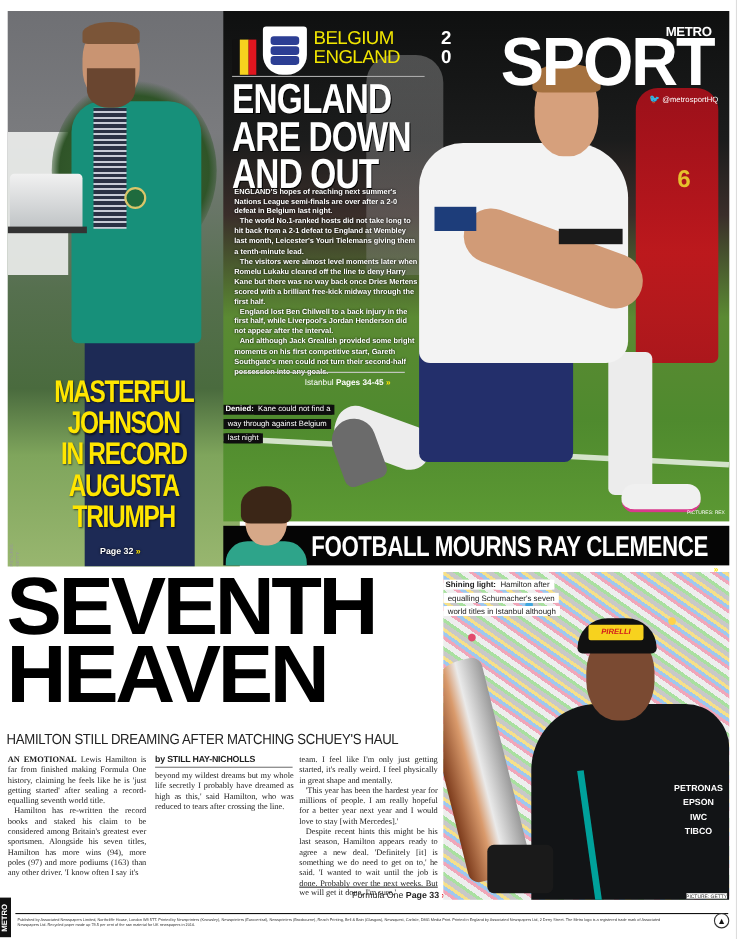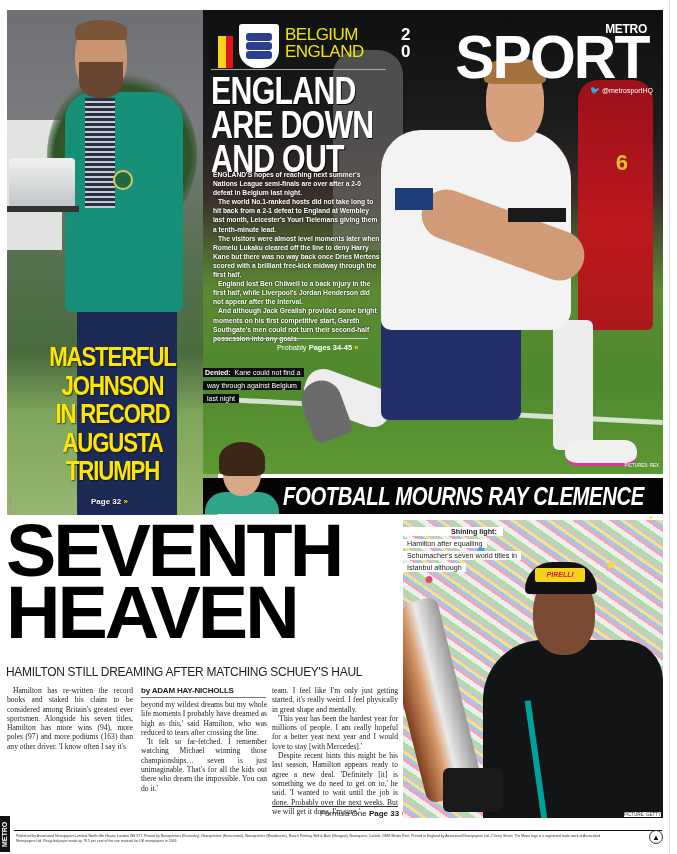--- a/index.html
+++ b/index.html
@@ -87,21 +87,21 @@
 
   .sport-masthead { position:absolute; right:8px; top:10px; width:205px; height:80px; }
   .sport-masthead .metro { position:absolute; right:8px; top:2px; font-family:"Liberation Sans", sans-serif; font-weight:900; font-size:12px; color:#fff; letter-spacing:-.3px; }
   .sport-masthead .sport { position:absolute; right:6px; top:6px; font-family:"Liberation Sans", sans-serif; font-weight:900; font-size:62px; line-height:62px; color:#fff; letter-spacing:-2px; transform: scaleX(0.95); transform-origin: right top; }
   .twitter { position:absolute; right:10px; top:76px; font-size:7px; color:#fff; }
   .twitter .bird { color:#fff; font-size:8px; margin-right:2px; }
   .pic-credit-1 { position:absolute; right:4px; top:453px; font-size:4.5px; color:#fff; }
 
   
   .clemence {
-    position:absolute; left:203px; top:478px; width:460px; height:36px; background:#050505;font-style:italic;
+    position:absolute; left:203px; top:478px; width:460px; height:36px; background:#050505;
   }
   .clemence .portrait { position:absolute; left:2px; top:-40px; width:74px; height:76px; overflow:hidden; }
   .clemence .portrait .face { position:absolute; left:18px; top:10px; width:38px; height:48px; border-radius:45%; background:#d6a888; }
   .clemence .portrait .hair { position:absolute; left:14px; top:4px; width:46px; height:34px; border-radius:50% 50% 20% 20%; background:#3b2617; }
   .clemence .portrait .shirt { position:absolute; left:0; top:54px; width:74px; height:24px; background:#2ea48a; border-radius:20px 20px 0 0; }
   .clemence .title {
     position:absolute; left:80px; top:3px; font-family:"Liberation Sans", sans-serif; font-weight:900; font-size:26px; line-height:30px; color:#fff;
     transform: scaleX(0.78); transform-origin:left top; white-space:nowrap; letter-spacing:-.5px;
   }
   .clemence .page { position:absolute; right:10px; top:19px; font-size:7.5px; color:#fff; font-weight:bold;margin-top:16px; }
@@ -149,21 +149,21 @@
   .hamilton .suit { position:absolute; left:80px; top:120px; width:180px; height:180px; background:#121416; border-radius:60px 40px 0 0; }
   .hamilton .suit-stripe { position:absolute; left:130px; top:180px; width:6px; height:120px; background:#00a19b; transform: rotate(-8deg); }
   .hamilton .head { position:absolute; left:130px; top:55px; width:62px; height:80px; border-radius:45%; background:#7a4a32; }
   .hamilton .cap { position:absolute; left:122px; top:42px; width:72px; height:32px; border-radius:36px 36px 6px 6px; background:#111; }
   .hamilton .cap-logo { position:absolute; left:132px; top:48px; width:50px; height:14px; background:#f7d21e; border-radius:2px; font-size:7px; font-weight:900; color:#d31c1c; text-align:center; line-height:14px; font-style:italic; }
   .hamilton .trophy { position:absolute; left:0; top:80px; width:58px; height:200px; background: linear-gradient(90deg,#7c3b1c,#d99a6c 40%,#eaeaea 60%,#999 100%); border-radius:40px 10px 10px 10px; transform: rotate(-14deg); }
   .hamilton .trophy-base { position:absolute; left:40px; top:248px; width:60px; height:44px; background:#1a1a1a; border-radius:6px; }
   .hamilton .sponsors { position:absolute; left:208px; top:190px; font-size:8px; line-height:13px; color:#fff; font-weight:bold; text-align:center; width:48px; }
   .shining-caption { position:absolute; left:0; top:6px; width:120px; font-size:7.2px; line-height:12px; color:#222; }
   .shining-caption span { background:#fff; padding:0 2px; box-decoration-break: clone; -webkit-box-decoration-break: clone; }
-  .shining-caption b { font-weight:bold;margin-left:46px; }
+  .shining-caption b { font-weight:bold; }
   .pic-credit-2 { position:absolute; right:2px; bottom:1px; font-size:4.5px; color:#333; background:#fff; }
 
   
   .footer-rule { position:absolute; left:14px; top:830px; width:648px; height:1px; background:#111; }
   .metro-vert { position:absolute; left:0px; top:816px; width:10px; height:36px; background:#111; color:#fff; font-size:7px; font-weight:900; writing-mode: vertical-rl; transform: rotate(180deg); text-align:center; line-height:10px; }
   .imprint { position:absolute; left:16px; top:834px; width:600px; font-size:3.5px; line-height:5px; color:#333; }
   .recycle-icon { position:absolute; right:14px; top:830px; width:14px; height:14px; border-radius:50%; border:1px solid #333; display:flex; align-items:center; justify-content:center; font-size:8px; color:#111; }
   .right-border { position:absolute; right:0; top:0; width:8px; height:854px; background:#fff; border-left:1px solid #ddd; }
 </style>
 </head>
@@ -238,21 +238,21 @@
 
   <div class="eng-body">
     <p><span class="lead">ENGLAND'S</span><span> hopes of reaching next summer's Nations League semi-finals are over after a 2-0 defeat in Belgium last night.</span></p>
     <p>The world No.1-ranked hosts did not take long to hit back from a 2-1 defeat to England at Wembley last month, Leicester's Youri Tielemans giving them a tenth-minute lead.</p>
     <p>The visitors were almost level moments later when Romelu Lukaku cleared off the line to deny Harry Kane but there was no way back once Dries Mertens scored with a brilliant free-kick midway through the first half.</p>
     <p>England lost Ben Chilwell to a back injury in the first half, while Liverpool's Jordan Henderson did not appear after the interval.</p>
     <p>And although Jack Grealish provided some bright moments on his first competitive start, Gareth Southgate's men could not turn their second-half possession into any goals.</p>
   </div>
   <div class="eng-rule"></div>
   <div class="eng-ref">
-    <span>Probably </span><b>Pages 34-45</b>
+    <span>Istanbul </span><b>Pages 34-45</b>
     <span class="arrow-y">»</span>
   </div>
 
   <div class="denied-caption">
     <span><b>Denied:</b><span> Kane could not find a way through against Belgium last night</span></span>
   </div>
 
   <div class="sport-masthead">
     <div class="metro">METRO</div>
     <div class="sport">SPORT</div>
@@ -274,29 +274,29 @@
     <span>Page 35</span>
     <span class="arrow-y">»</span>
   </div>
 </section>
 
 <h1 class="seventh">SEVENTH
 HEAVEN</h1>
 <div class="standfirst">HAMILTON STILL DREAMING AFTER MATCHING SCHUEY'S HAUL</div>
 
 <div class="col col-1">
+  <p class="no-indent"><span class="caps">AN EMOTIONAL</span><span> Lewis Hamilton is far from finished making Formula One history, claiming he feels like he is 'just getting started' after sealing a record-equalling seventh world title.</span></p>
   <p>Hamilton has re-written the record books and staked his claim to be considered among Britain's greatest ever sportsmen. Alongside his seven titles, Hamilton has more wins (94), more poles (97) and more podiums (163) than any other driver. 'I know often I say it's</p>
 </div>
 
-<div class="byline">by ADAM HAY-NICHOLLS</div>
+<div class="byline">by STILL HAY-NICHOLLS</div>
 <div class="byline-rule"></div>
 
 <div class="col col-2">
-  <p class="no-indent">beyond my wildest dreams but my whole life moments I probably have dreamed as high as this,' said Hamilton, who was reduced to tears after crossing the line.</p>
-  <p>'It felt so far-fetched. I remember watching Michael winning those championships… seven is just unimaginable. That's for all the kids out there who dream the impossible. You can do it.'</p>
+  <p class="no-indent">beyond my wildest dreams but my whole life secretly I probably have dreamed as high as this,' said Hamilton, who was reduced to tears after crossing the line.</p>
 </div>
 
 <div class="col col-3">
   <p class="no-indent">team. I feel like I'm only just getting started, it's really weird. I feel physically in great shape and mentally.</p>
   <p>'This year has been the hardest year for millions of people. I am really hopeful for a better year next year and I would love to stay [with Mercedes].'</p>
   <p>Despite recent hints this might be his last season, Hamilton appears ready to agree a new deal. 'Definitely [it] is something we do need to get on to,' he said. 'I wanted to wait until the job is done. Probably over the next weeks. But we will get it done, I'm sure.'</p>
 </div>
 <div class="f1-rule"></div>
 <div class="f1-ref">
   <span>Formula One </span><b>Page 33</b>
@@ -304,20 +304,26 @@
 </div>
 
 <section class="hamilton">
   <div class="trophy"></div>
   <div class="suit"></div>
   <div class="suit-stripe"></div>
   <div class="trophy-base"></div>
   <div class="head"></div>
   <div class="cap"></div>
   <div class="cap-logo">PIRELLI</div>
+  <div class="sponsors">
+    <div>PETRONAS</div>
+    <div>EPSON</div>
+    <div>IWC</div>
+    <div>TIBCO</div>
+  </div>
   <div class="shining-caption">
     <span><b>Shining light:</b><span> Hamilton after equalling Schumacher's seven world titles in Istanbul although</span></span>
   </div>
   <div class="pic-credit-2">PICTURE: GETTY</div>
 </section>
 
 <div class="metro-vert">METRO</div>
 <div class="footer-rule"></div>
 <div class="imprint">Published by Associated Newspapers Limited, Northcliffe House, London W8 5TT. Printed by Newsprinters (Knowsley), Newsprinters (Eurocentral), Newsprinters (Broxbourne), Reach Printing, Bell &amp; Bain (Glasgow), Newsquest, Carlisle, DMG Media Print. Printed in England by Associated Newspapers Ltd, 2 Derry Street. The Metro logo is a registered trade mark of Associated Newspapers Ltd. Recycled paper made up 78.5 per cent of the raw material for UK newspapers in 2016.</div>
 <div class="recycle-icon">▲</div>

